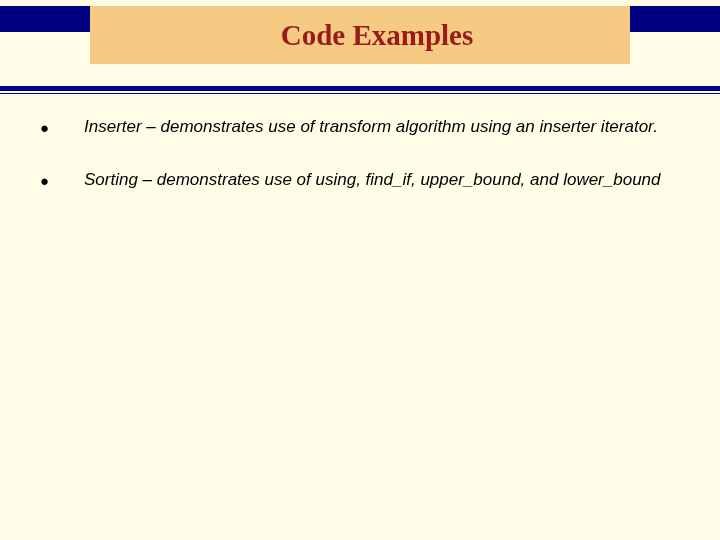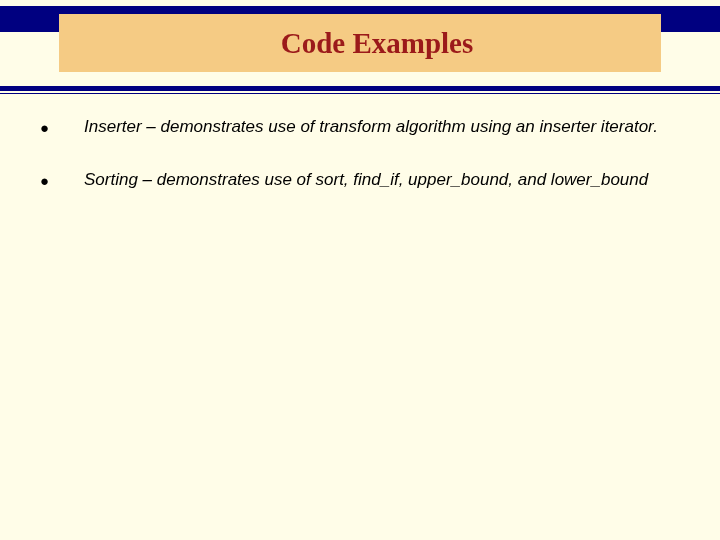--- a/index.html
+++ b/index.html
@@ -27,22 +27,22 @@
   .nav-band {
     position: absolute;
     top: 6px;
     left: 0;
     width: 100%;
     height: 26px;
     background: #000080;
   }
   .title-box {
     position: relative;
-    margin: 8px auto;
-    width: 602px;
+    margin: 0 auto;
+    width: 540px;
     height: 58px;
     background: #f5cb84;
     display: flex;
     align-items: center;
     justify-content: center;
     z-index: 2;
     padding-left: 34px;
   }
   .title-text {
     font-family: Georgia, "Times New Roman", serif;
@@ -105,16 +105,16 @@
   </div>
   <div class="divider"></div>
 
   <div class="content">
     <div class="bullet-item">
       <div class="bullet-marker">●</div>
       <div class="bullet-text">Inserter – demonstrates use of transform algorithm using an inserter iterator.</div>
     </div>
     <div class="bullet-item">
       <div class="bullet-marker">●</div>
-      <div class="bullet-text">Sorting – demonstrates use of sort, find_if, upper_bound, and lower_bound</div>
+      <div class="bullet-text">Sorting – demonstrates use of using, find_if, upper_bound, and lower_bound</div>
     </div>
   </div>
 </div>
 
 </body></html>

